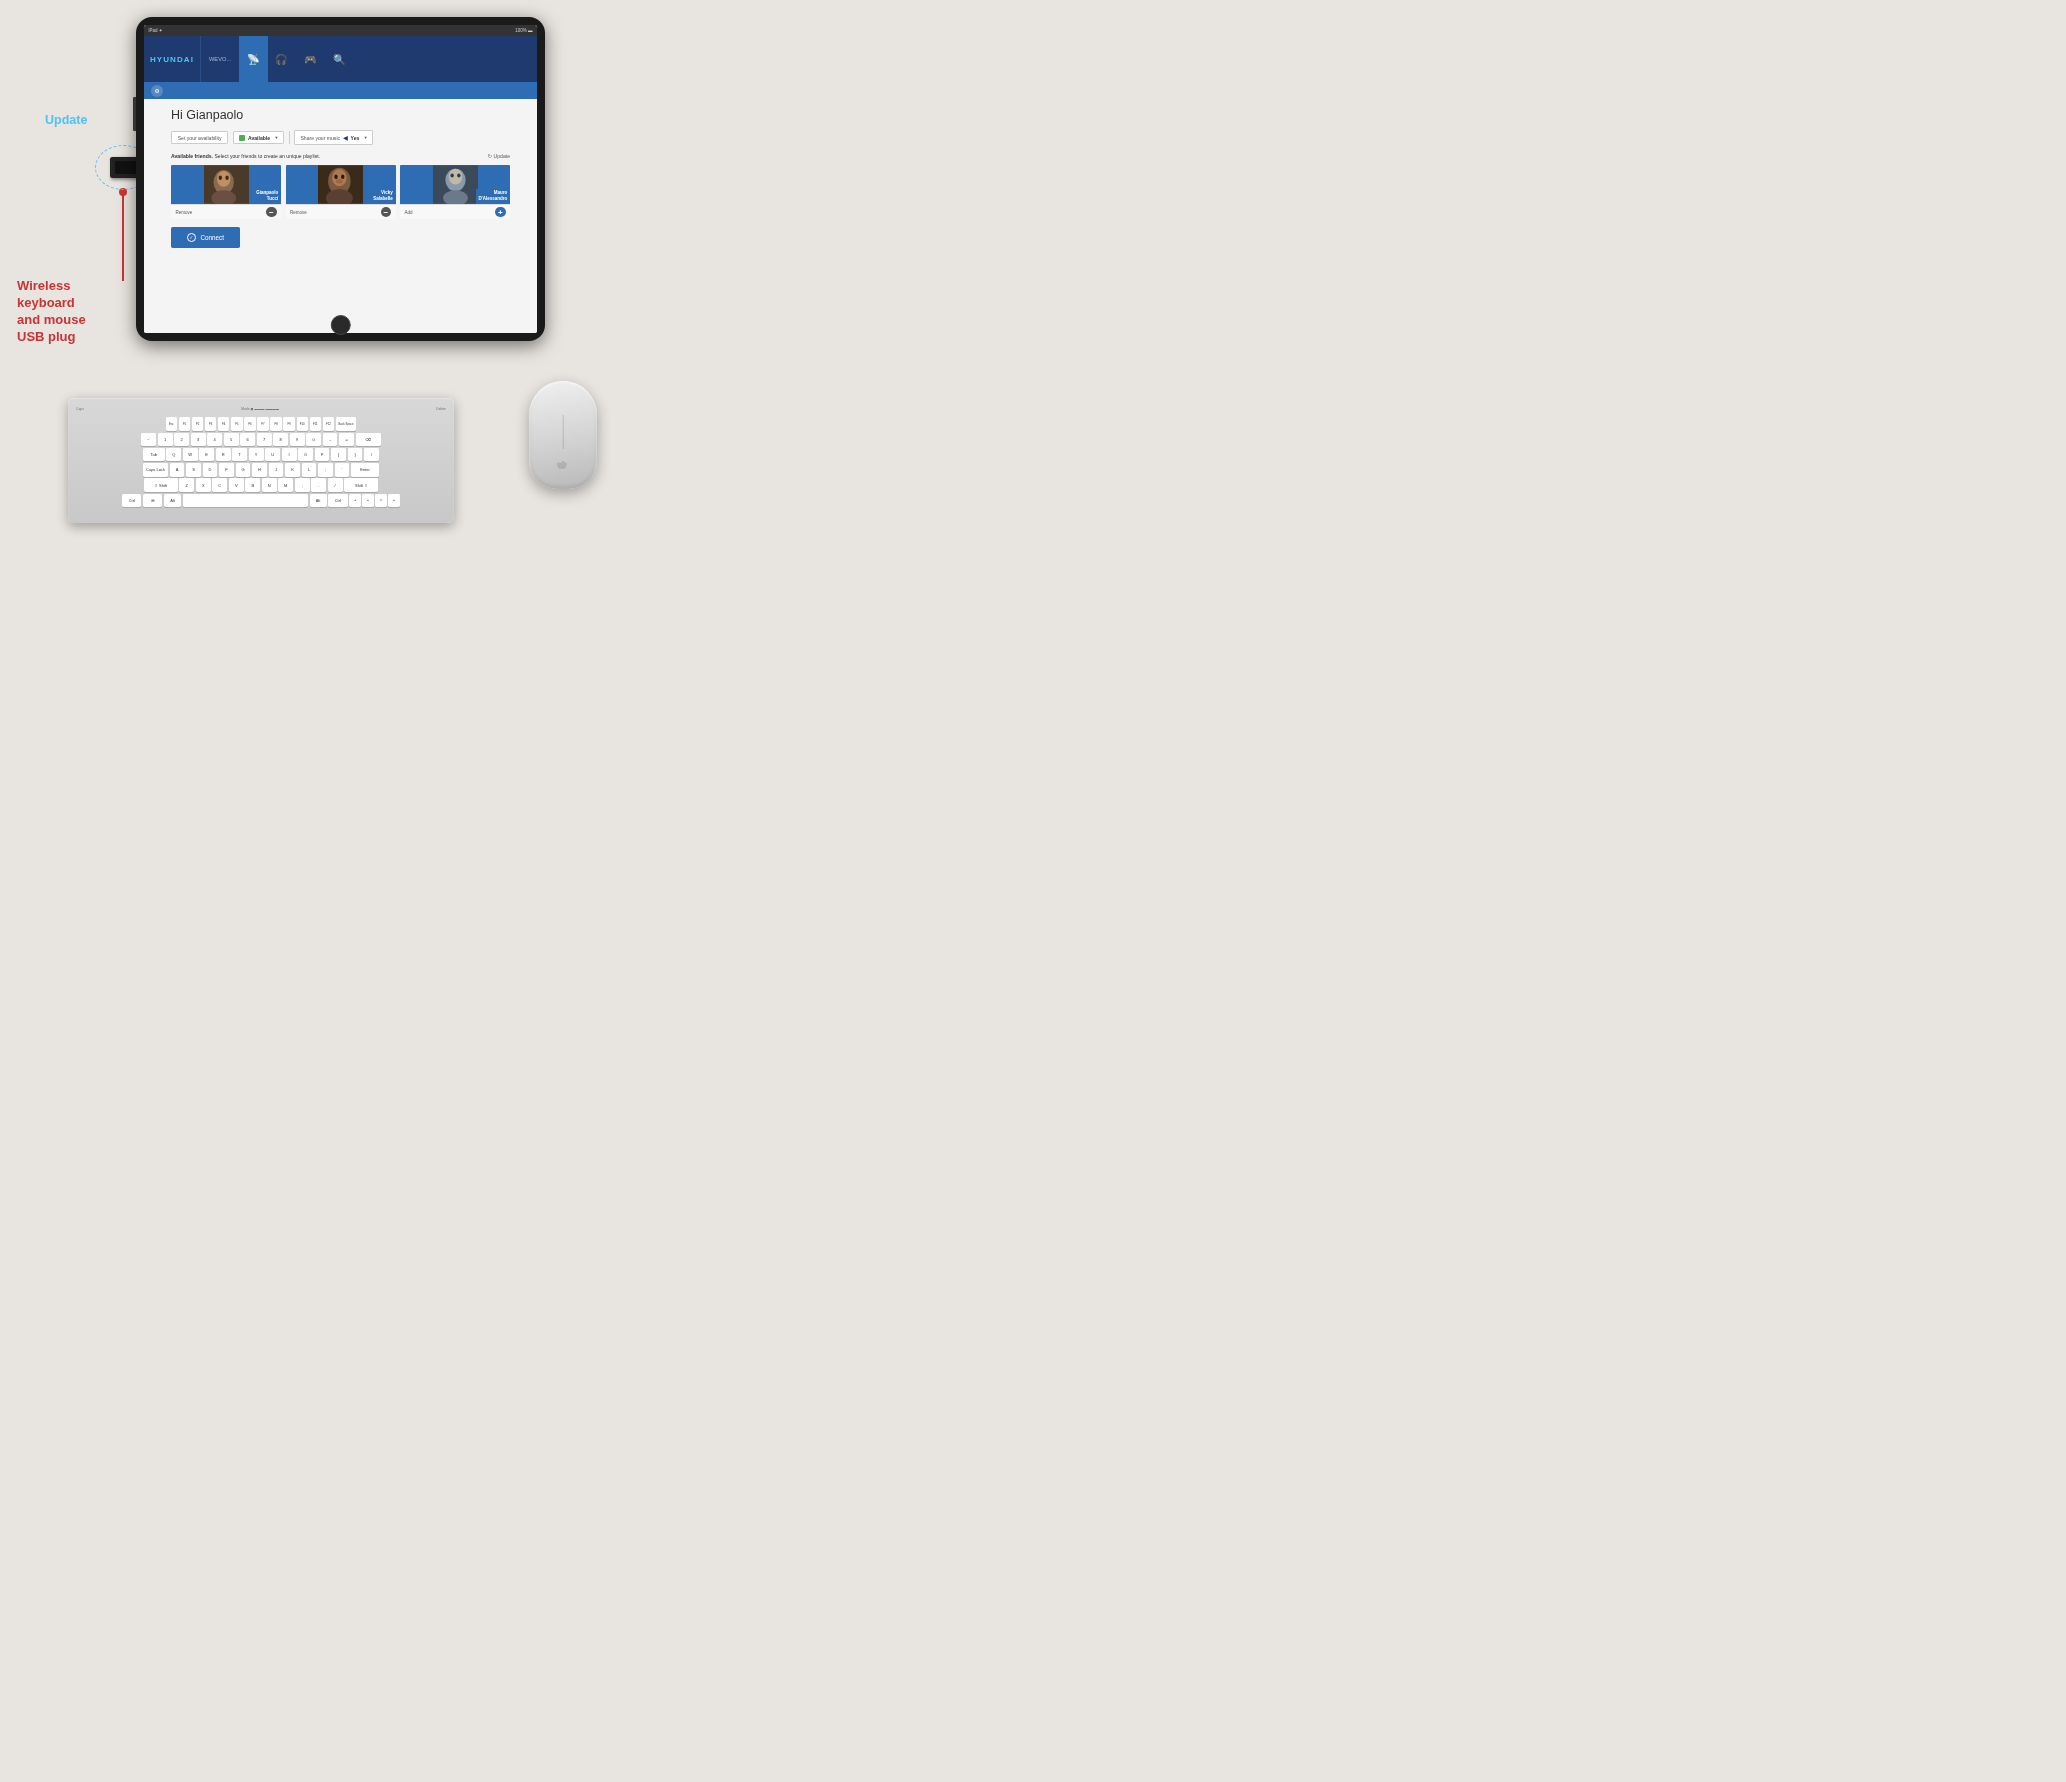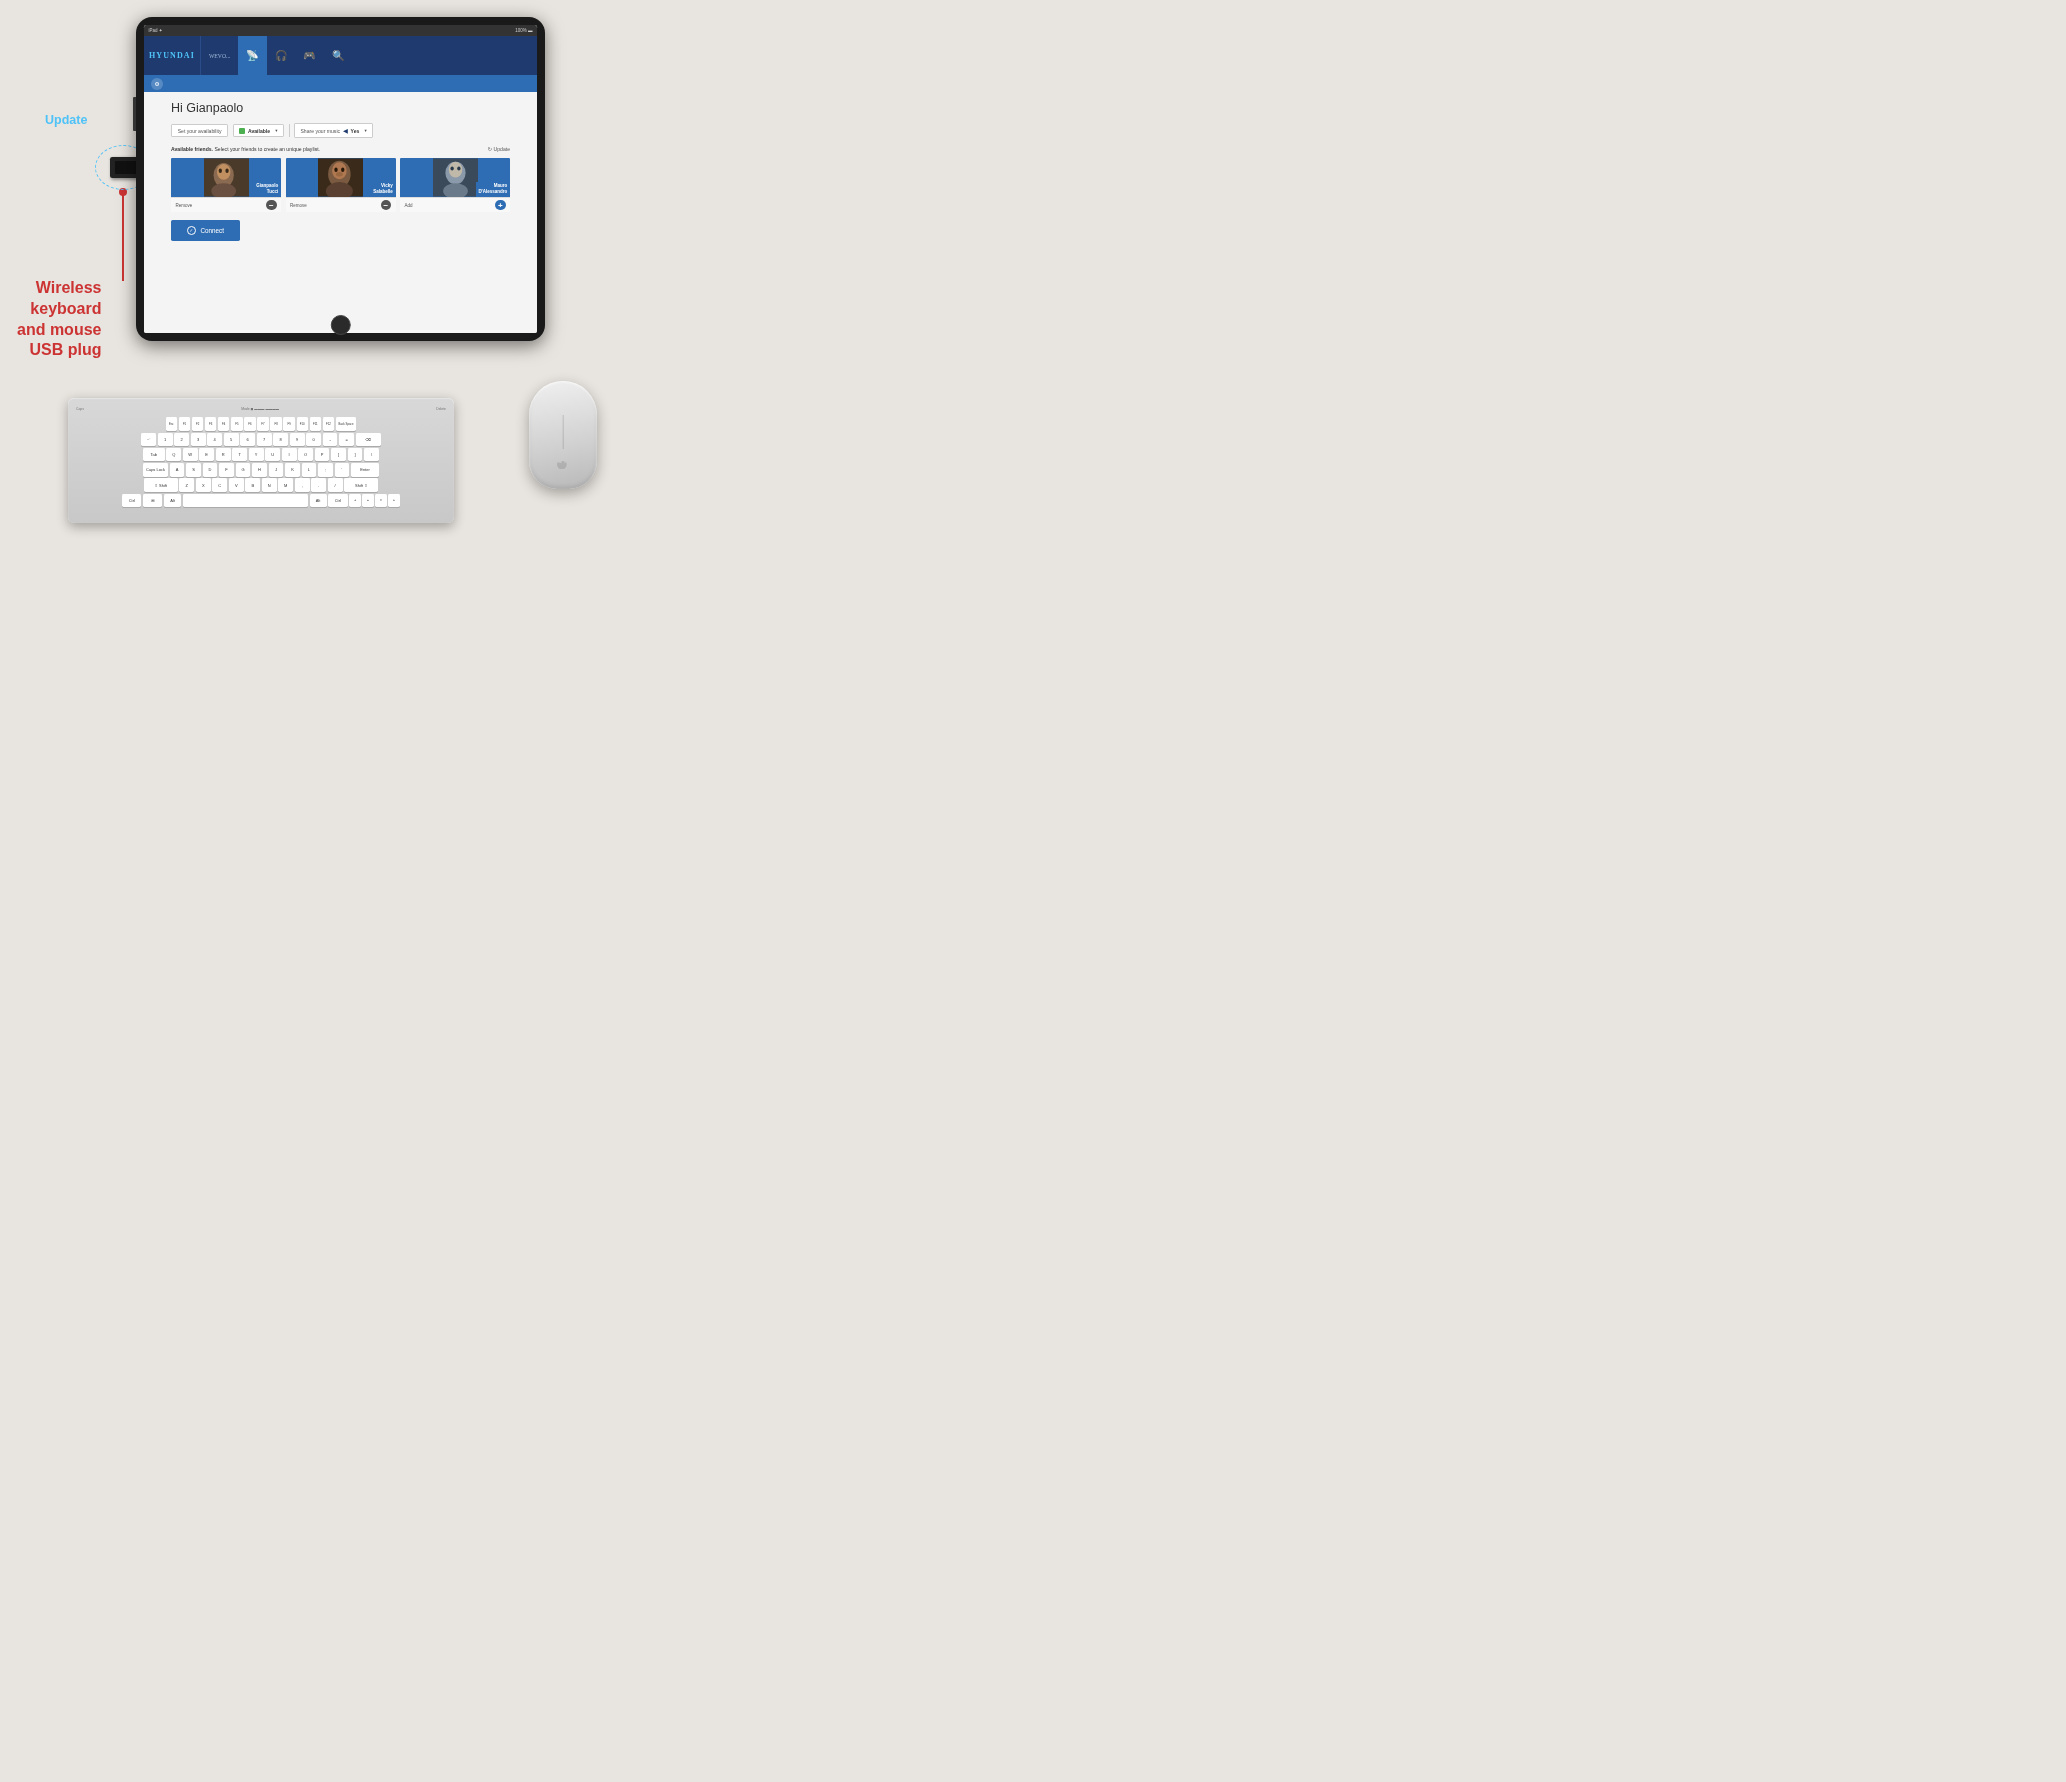--- a/index.html
+++ b/index.html
@@ -74,24 +74,23 @@
       align-items: center;
       justify-content: space-between;
       padding: 0 4.5px;
       font-size: 4.5px;
       color: #ccc;
     }
 
     
     .app-nav {
       background: #1e3a6e;
-      height: 39px;
+      height: 46px;
       display: flex;
       align-items: stretch;
-      font-family: Liberation Serif, serif;
     }
 
     .nav-logo {
       background: #1e3a6e;
       width: 57px;
       display: flex;
       align-items: center;
       justify-content: center;
       font-size: 8px;
       font-weight: 900;
@@ -413,24 +412,24 @@
       height: 8px;
       border-radius: 50%;
       background: #cc3333;
     }
 
     
     .wireless-label {
       position: absolute;
       top: 278px;
       left: 17px;
-      font-size: 16px;
+      font-size: 13px;
       font-weight: 700;
       color: #cc3333;
-      text-align: right;
+      text-align: left;
       line-height: 1.3;
     }
 
     
     .keyboard-wrapper {
       position: absolute;
       bottom: 17px;
       left: 68px;
       width: 386px;
       height: 125px;

